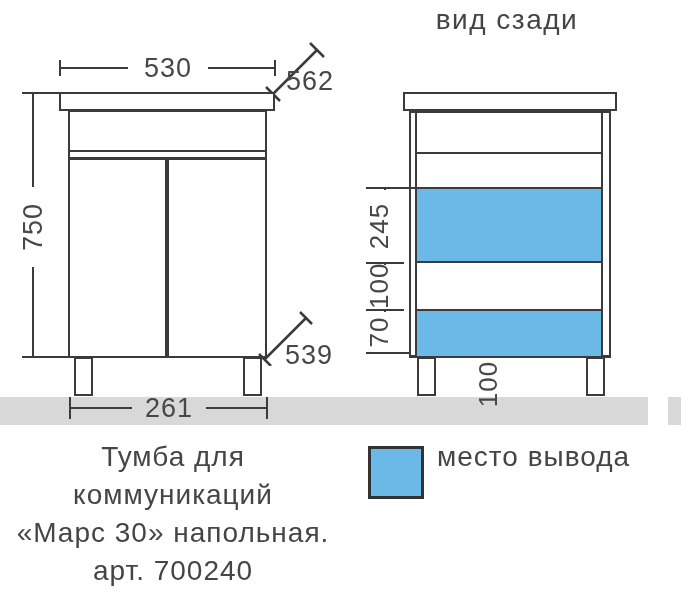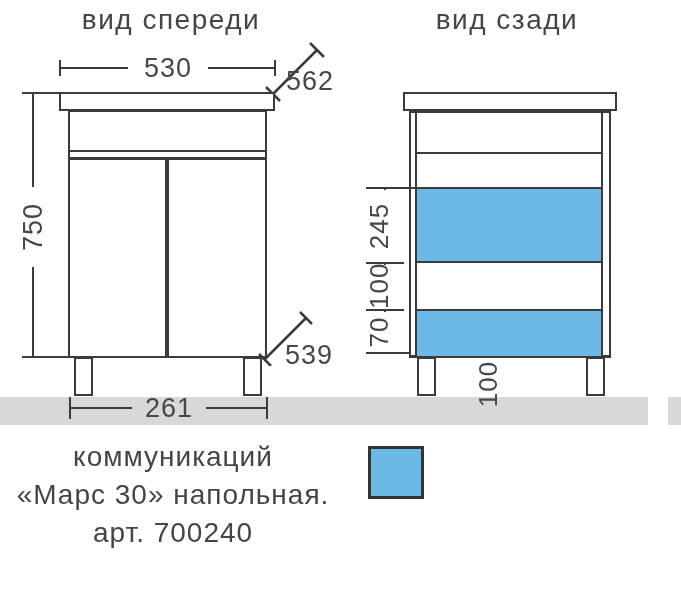--- a/index.html
+++ b/index.html
@@ -35,21 +35,20 @@
   .small-dim{font-size:26px;}
 </style>
 </head>
 <body>
 
 <div id="canvas">
 
   <div class="floor" style="left:0;top:397px;width:648px;height:28px;"></div>
   <div class="floor" style="left:668px;top:397px;width:13px;height:28px;"></div>
 
-  <div class="view-title" style="left:60px;width:222px;">вид спереди</div>
 
   <div class="ln" style="left:60px;top:67px;width:215px;height:2px;"></div>
   <div class="ln" style="left:59px;top:60px;width:2px;height:16px;"></div>
   <div class="ln" style="left:274px;top:60px;width:2px;height:16px;"></div>
   <div class="dim-label whitebg" style="left:128px;top:53px;width:80px;">530</div>
 
   <svg class="leader" style="left:263px;top:40px;" width="62" height="62" viewBox="0 0 62 62">
     <line x1="10" y1="54" x2="54" y2="10" stroke="#3b3b3b" stroke-width="2.5"></line>
     <line x1="3" y1="47" x2="17" y2="61" stroke="#3b3b3b" stroke-width="2.5"></line>
     <line x1="47" y1="3" x2="61" y2="17" stroke="#3b3b3b" stroke-width="2.5"></line>
@@ -103,20 +102,22 @@
   <div class="ln" style="left:384px;top:187px;width:2px;height:166px;"></div>
   <div class="ln" style="left:366px;top:187px;width:51px;height:2px;"></div>
   <div class="ln" style="left:366px;top:262px;width:38px;height:2px;"></div>
   <div class="ln" style="left:366px;top:309px;width:38px;height:2px;"></div>
   <div class="ln" style="left:366px;top:352px;width:43px;height:2px;"></div>
   <div class="dim-label small-dim whitebg rot" style="left:343px;top:211px;width:72px;">245</div>
   <div class="dim-label small-dim whitebg rot" style="left:357px;top:272px;width:44px;">100</div>
   <div class="dim-label small-dim whitebg rot" style="left:359px;top:317px;width:40px;">70</div>
 
   <div class="abs" style="left:368px;top:446px;width:56px;height:53px;background:#6bb9e6;border:3px solid #333;box-sizing:border-box;"></div>
+  <div class="legend-text" style="left:437px;top:441px;">место вывода</div>
 
   <div class="caption">
+    <div>Тумба для</div>
     <div>коммуникаций</div>
     <div>«Марс 30» напольная.</div>
     <div>арт. 700240</div>
   </div>
 
 </div>
 
 </body></html>

